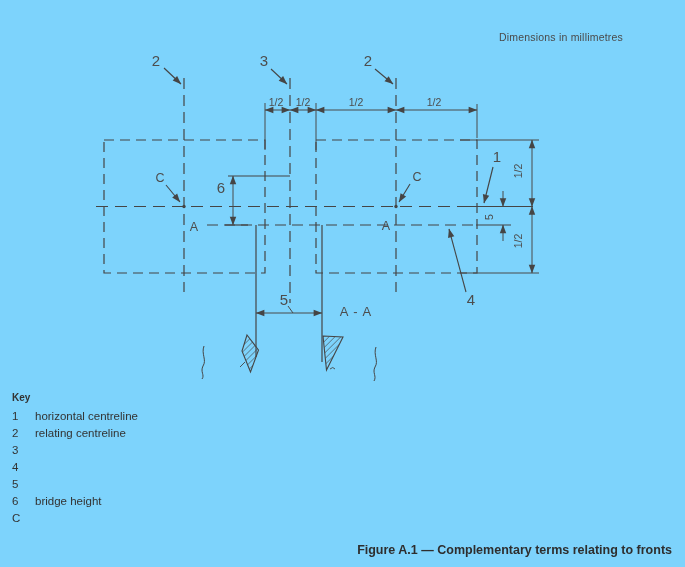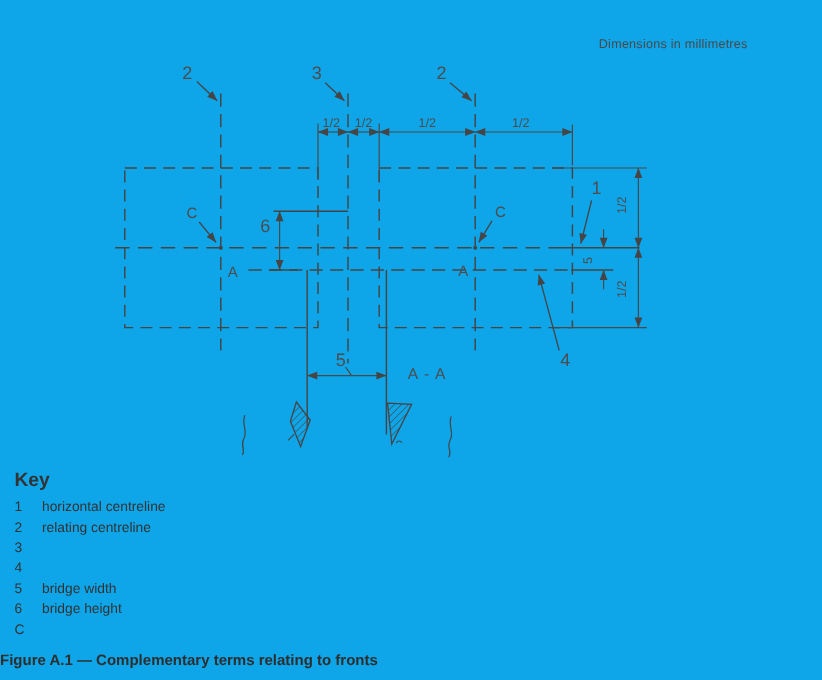--- a/index.html
+++ b/index.html
@@ -1,36 +1,36 @@
 <!DOCTYPE html>
 <html><head>
 <meta charset="utf-8">
 <style>
   html,body{margin:0;padding:0;background:#ffffff;}
   #page{
-    position:relative;width:685px;height:567px;background:#0ea5e9;overflow:hidden;
+    position:relative;width:685px;height:567px;background:#7dd3fc;overflow:hidden;
     font-family:"Liberation Sans", sans-serif;color:#3c3c3c;
   }
   .note{
     position:absolute;top:31px;right:62px;font-size:10.5px;color:#4a4a4a;letter-spacing:.2px;
   }
   svg text{font-family:"Liberation Sans", sans-serif;fill:#4d4d4d;}
   .callout{font-size:15px;}
   .dimlab{font-size:10.5px;}
   .letter{font-size:12.5px;}
   .section-title{font-size:13px;letter-spacing:1px;}
   .key{
     position:absolute;left:12px;top:392px;font-size:11.5px;color:#333333;
   }
-  .key-title{font-weight:bold;margin-bottom:5px;font-size:16px;}
+  .key-title{font-weight:bold;margin-bottom:5px;font-size:10px;}
   .key-row{display:flex;line-height:17px;}
   .key-id{width:23px;flex:0 0 23px;}
   .key-label{flex:1;}
   .caption{
-    position:absolute;left:0;top:543px;width:672px;text-align:left;
+    position:absolute;left:0;top:543px;width:672px;text-align:right;
     font-weight:bold;font-size:12.5px;color:#2e2e2e;
   }
 </style>
 </head>
 <body>
 
 <div id="page">
 
   <div class="note">Dimensions in millimetres</div>
 
@@ -147,21 +147,20 @@
       <span class="key-label">relating centreline</span>
     </div>
     <div class="key-row">
       <span class="key-id">3</span>
     </div>
     <div class="key-row">
       <span class="key-id">4</span>
     </div>
     <div class="key-row">
       <span class="key-id">5</span>
-      <span class="key-label">bridge width</span>
     </div>
     <div class="key-row">
       <span class="key-id">6</span>
       <span class="key-label">bridge height</span>
     </div>
     <div class="key-row">
       <span class="key-id">C</span>
     </div>
   </div>
 

